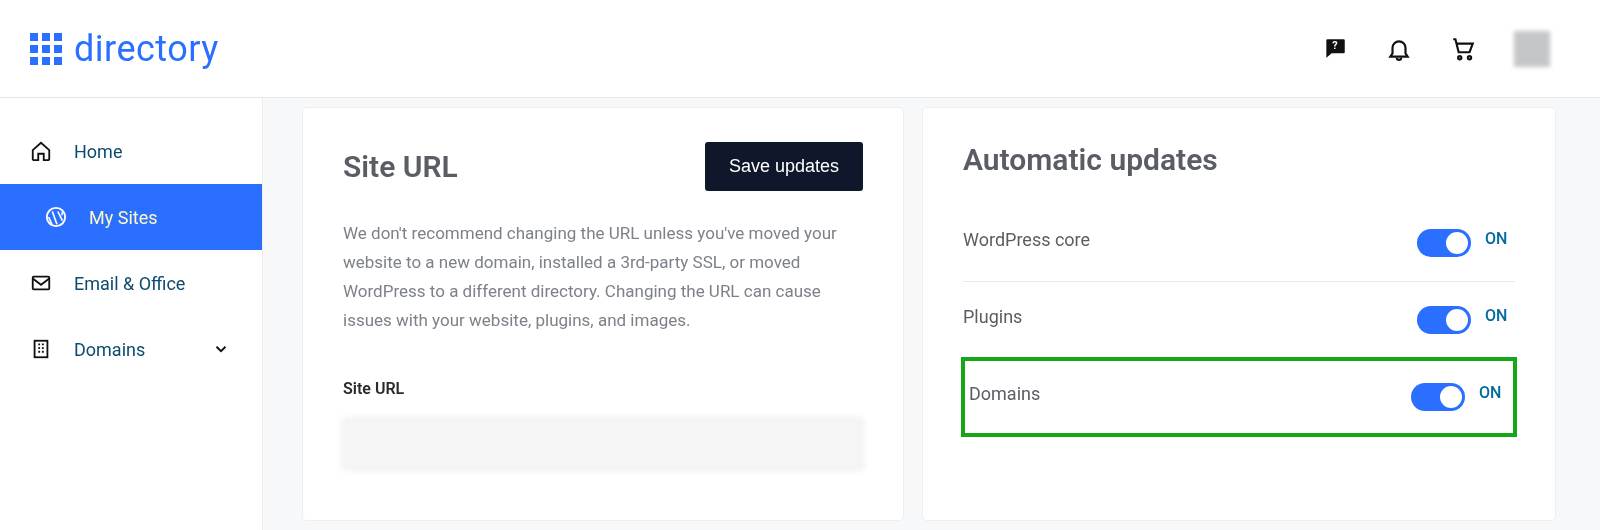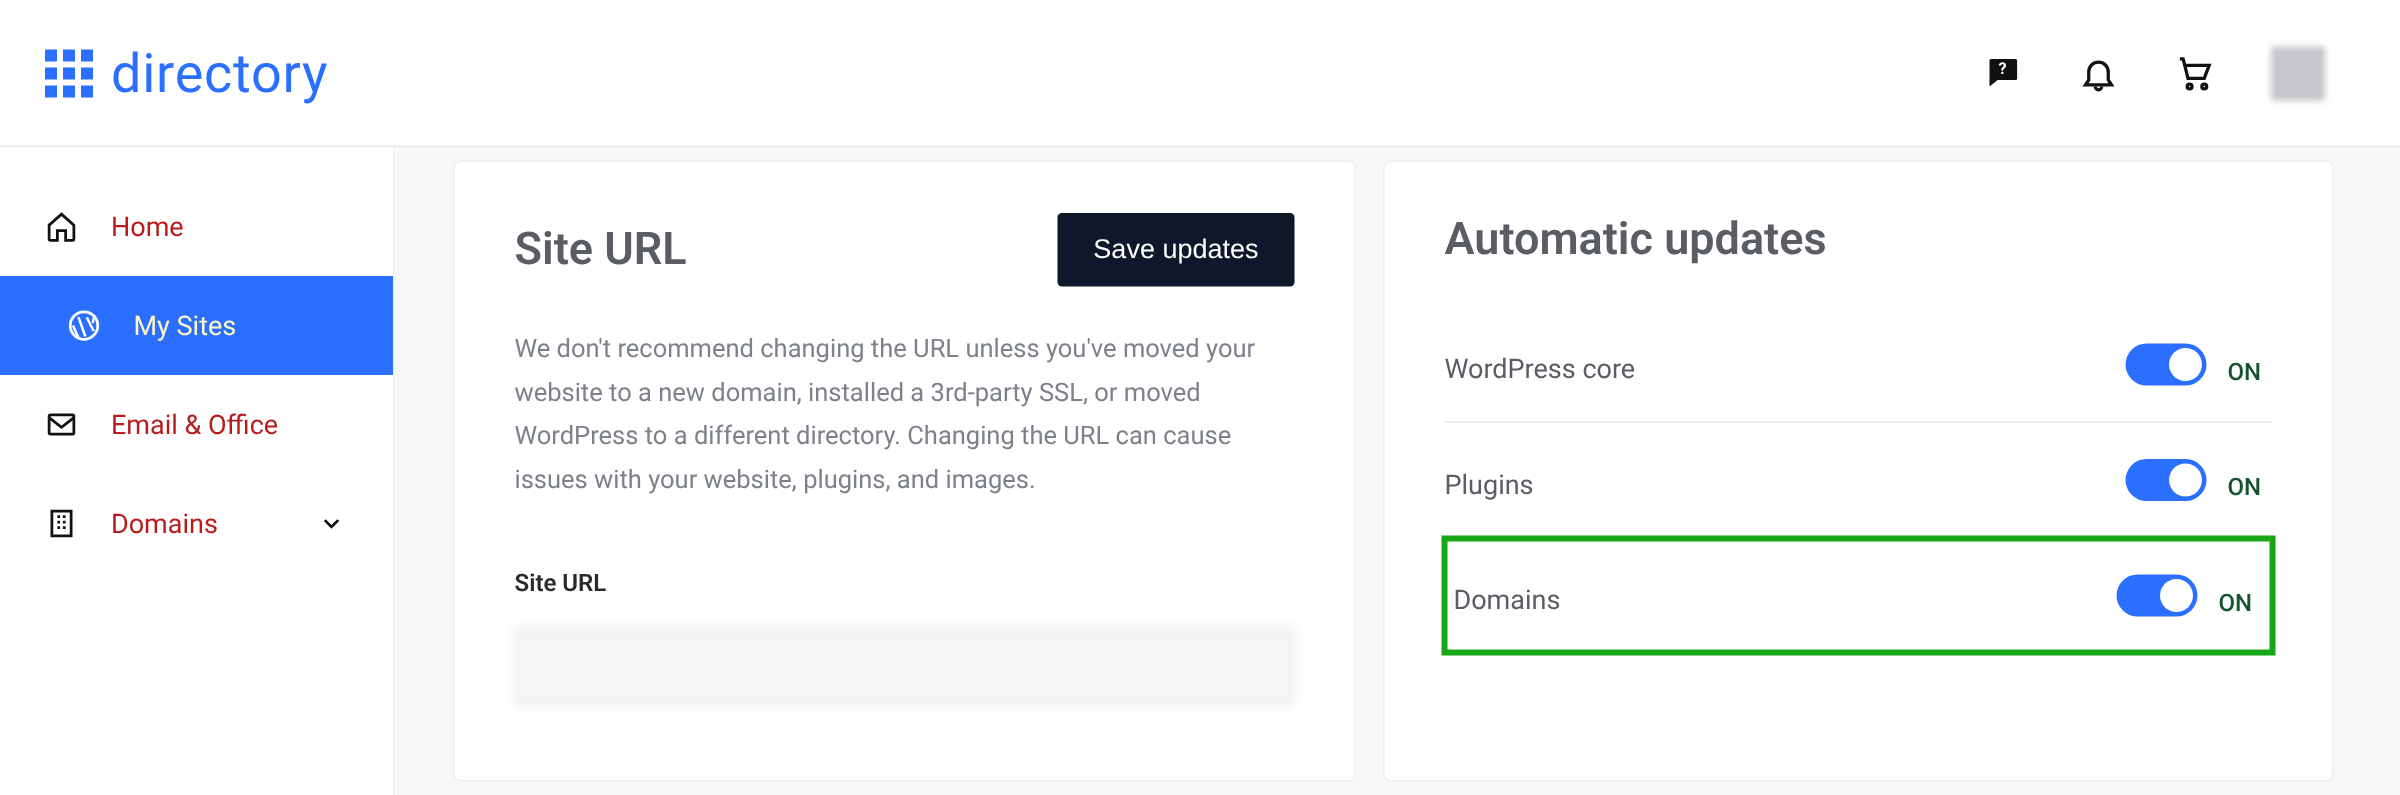--- a/index.html
+++ b/index.html
@@ -69,21 +69,21 @@
     display: flex;
     flex-direction: column;
     border-right: 1px solid #eee;
   }
   .nav-item {
     display: flex;
     align-items: center;
     gap: 22px;
     padding: 22px 30px;
     font-size: 18px;
-    color: #b91c1c;
+    color: #0c4a6e;
     cursor: pointer;
     position: relative;
   }
   .nav-item.active {
     background: #2a6fff;
     color: #fef9c3;
     padding-left: 45px;
   }
   .nav-item .nicon { width: 22px; height: 22px; display:flex; align-items:center; justify-content:center; }
   .nav-item .chev { margin-left: auto; }
@@ -144,21 +144,21 @@
     border-radius: 3px;
     padding: 0 14px;
     font-size: 16px;
     color: #bbb;
     filter: blur(3px);
     background: #f6f6f6;
   }
 
   .toggle-row {
     display: flex;
-    align-items: flex-end;
+    align-items: flex-start;
     padding: 24px 0;
     border-bottom: 1px solid #e8e8e8;
   }
   .toggle-row:last-child { border-bottom: none; }
   .toggle-row.highlight {
     outline: 4px solid #17a617;
     outline-offset: -2px;
     padding-left: 6px; padding-right: 6px;
   }
   .toggle-label {
@@ -178,21 +178,21 @@
     content: "";
     position: absolute;
     width: 22px; height: 22px;
     background: #fff;
     border-radius: 50%;
     top: 3px; right: 3px;
   }
   .toggle-state {
     font-size: 16px;
     font-weight: 500;
-    color: #14532d;
+    color: #0369a1;
     width: 30px;
   }
 </style>
 </head>
 <body>
 
 <div class="header">
   <div class="logo-area">
     <div class="logo-grid">
       <span></span>

